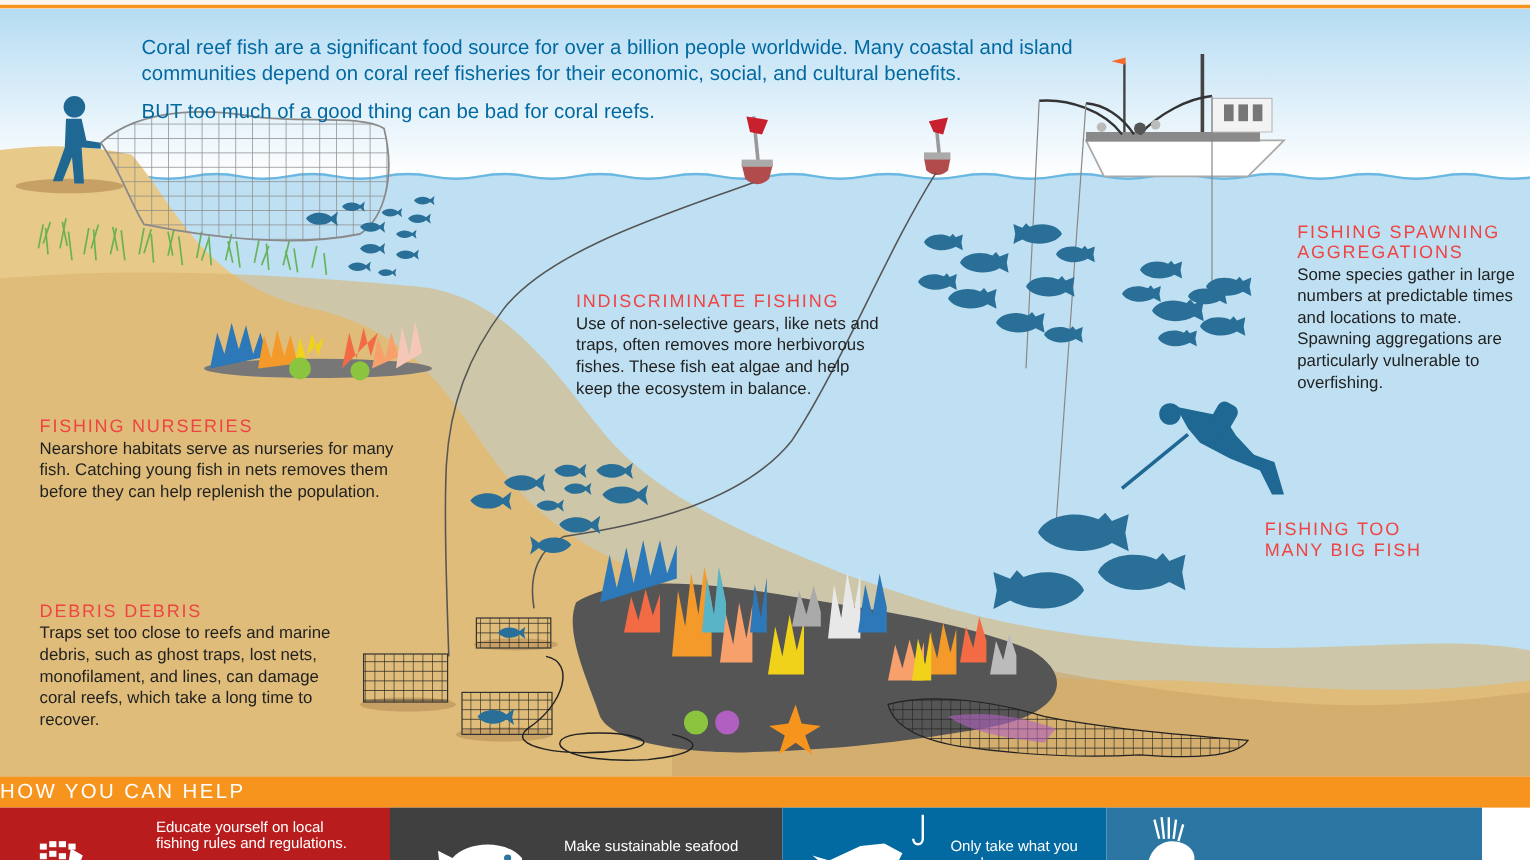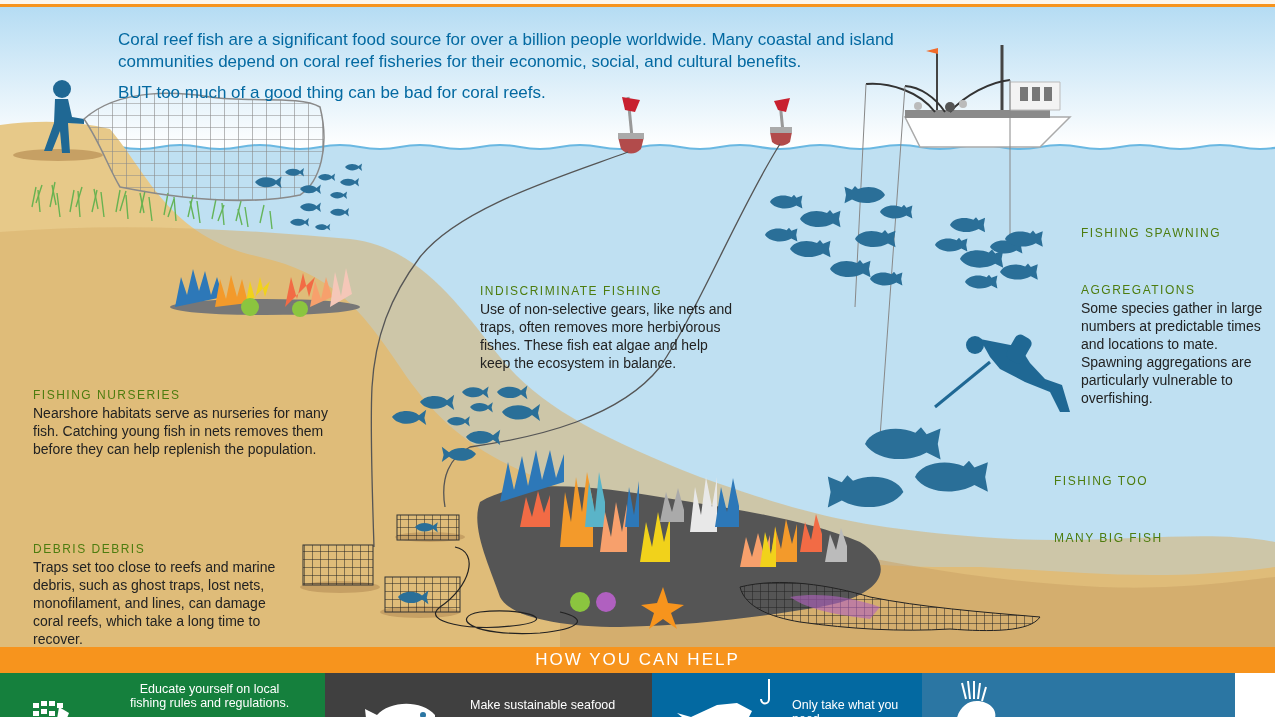--- a/index.html
+++ b/index.html
@@ -2,25 +2,25 @@
 <html><head>
 <meta charset="utf-8">
 <style>
   html,body{margin:0;padding:0;}
   body{width:1275px;height:717px;overflow:hidden;position:relative;font-family:"Liberation Sans",sans-serif;background:#fff;}
   .topstrip{position:absolute;left:0;top:0;width:1275px;height:5px;background:#fdf6ec;}
   .orange-rule{position:absolute;left:0;top:4px;width:1275px;height:3px;background:#f7941d;}
   .scene{position:absolute;left:0;top:7px;width:1275px;height:640px;overflow:hidden;}
   .scene svg{position:absolute;left:0;top:0;}
   .txt{position:absolute;color:#222;font-size:14px;line-height:18px;}
-  .heading{color:#4d7c0f;letter-spacing:1.5px;font-size:12px;line-height:17px;display:block;margin-top:40px;}
+  .heading{color:#ef4444;letter-spacing:1.5px;font-size:15px;line-height:17px;display:block;}
   .intro{position:absolute;left:118px;top:22px;color:#0369a1;font-size:17px;line-height:22px;width:800px;}
   .intro p{margin:0 0 9px 0;}
   .help-bar{position:absolute;left:0;top:647px;width:1275px;height:26px;background:#f7941d;}
-  .help-title{position:absolute;left:0;top:0;width:1275px;text-align:center;color:#fff;font-size:17px;letter-spacing:2px;line-height:26px;}
+  .help-title{position:absolute;left:0;top:0;width:1275px;text-align:left;color:#fff;font-size:17px;letter-spacing:2px;line-height:26px;}
   .help-row{position:absolute;left:0;top:673px;width:1275px;height:44px;display:flex;}
   .help-cell{position:relative;height:44px;overflow:hidden;color:#fff;font-size:12.5px;line-height:14px;}
   .help-cell .ctext{position:absolute;top:9px;}
   .help-cell svg{position:absolute;}
 </style>
 </head>
 <body>
 
 <div class="topstrip"></div>
 <div class="orange-rule"></div>
@@ -244,21 +244,21 @@
     <span class="heading">FISHING TOO</span>
     <span class="heading">MANY BIG FISH</span>
   </div>
 </div>
 
 <div class="help-bar">
   <div class="help-title">HOW YOU CAN HELP</div>
 </div>
 
 <div class="help-row">
-  <div class="help-cell" style="width:325px;background:#15803d;text-align:center;">
+  <div class="help-cell" style="width:325px;background:#b91c1c;">
     <svg width="40" height="24" style="left:33px;top:26px;">
       <g fill="#fff">
           <rect x="0" y="4" width="6" height="5"></rect>
           <rect x="8" y="2" width="6" height="5"></rect>
           <rect x="16" y="2" width="6" height="5"></rect>
           <rect x="24" y="4" width="6" height="5"></rect>
           <rect x="0" y="12" width="6" height="5"></rect>
           <rect x="8" y="10" width="6" height="5"></rect>
           <rect x="16" y="12" width="6" height="5"></rect>
           <path d="M26 8 l10 6 l-4 10 l-8 -4Z"></path>

